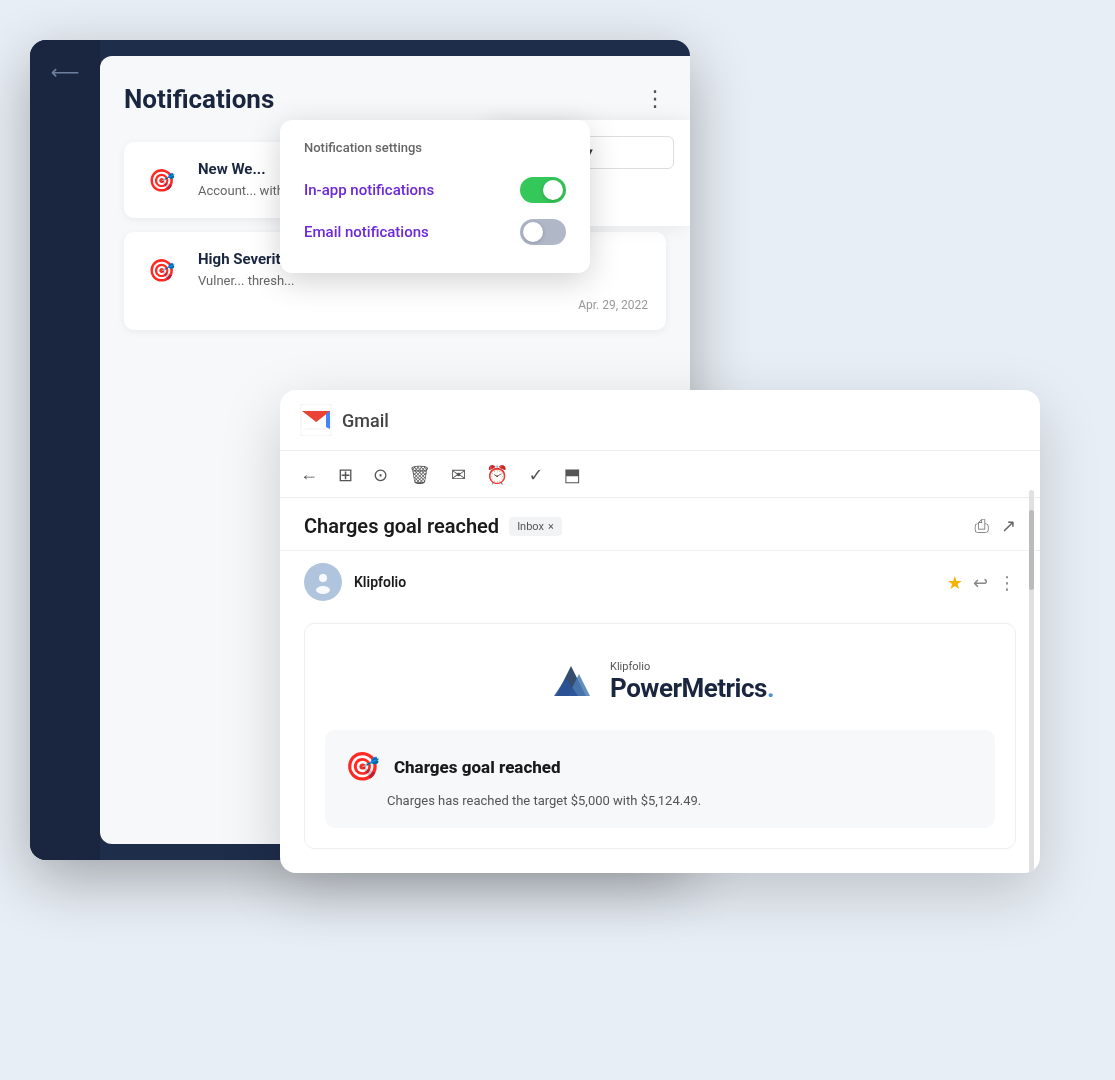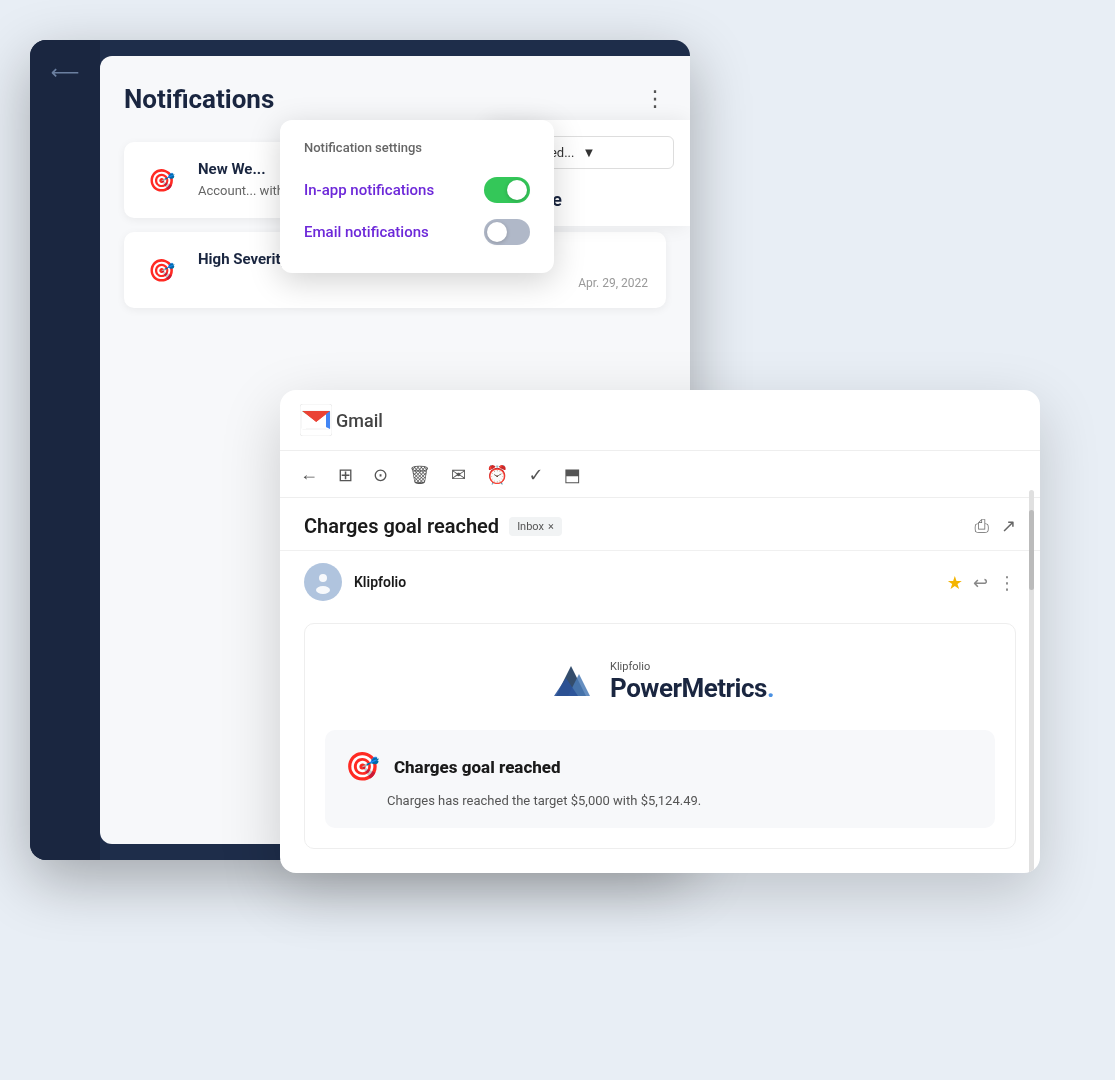--- a/index.html
+++ b/index.html
@@ -139,21 +139,21 @@
 
     
     .settings-popup {
       position: absolute;
       top: 120px;
       left: 280px;
       background: #fff;
       border-radius: 12px;
       box-shadow: 0 8px 32px rgba(0,0,0,0.18);
       padding: 20px 24px;
-      width: 274px;
+      width: 310px;
       z-index: 20;
     }
     .settings-popup-title {
       font-size: 13px;
       color: #666;
       margin-bottom: 14px;
       font-weight: 500;
     }
     .toggle-row {
       display: flex;
@@ -414,20 +414,21 @@
       <div class="notif-content">
         <div class="notif-item-title">New We...</div>
         <div class="notif-item-desc">Account... with 12...</div>
       </div>
     </div>
 
     <div class="notif-item">
       <div class="notif-icon">🎯</div>
       <div class="notif-content">
         <div class="notif-item-title">High Severity Payment Issue</div>
+        <div class="notif-item-desc">Vulner... thresh...</div>
         <div class="notif-date">Apr. 29, 2022</div>
       </div>
     </div>
   </div>
 
   <div class="right-partial">
     <div class="dropdown-row">
       <span>s United...</span>
       <span>▼</span>
     </div>
@@ -453,21 +454,21 @@
       <div class="toggle-track off">
         <div class="toggle-thumb"></div>
       </div>
     </div>
   </div>
 </div>
 
 <div class="gmail-panel">
 
   <div class="gmail-header">
-    <div style="display:flex;align-items:center;gap:4px;">
+    <div style="display:flex;align-items:center;gap:10px;">
       <svg width="32" height="32" viewBox="0 0 32 32">
         <rect width="32" height="32" rx="3" fill="white" stroke="#ddd" stroke-width="0.5"></rect>
         <path d="M2 7 L16 18 L30 7 L30 25 L26 25 L26 13 L16 21 L6 13 L6 25 L2 25 Z" fill="white"></path>
         <path d="M2 7 L16 18 L30 7" fill="none"></path>
 
         <rect x="2" y="7" width="28" height="18" rx="1" fill="none" stroke="#ddd" stroke-width="0.5"></rect>
 
         <path d="M2 7 L2 25 L6 25 L6 13 L16 21 L26 13 L26 25 L30 25 L30 7 L16 18 Z" fill="white"></path>
         <path d="M2 7 L16 18 L30 7 Z" fill="#EA4335"></path>
         <path d="M2 7 L6 7 L6 25 L2 25 Z" fill="#34A853"></path>

